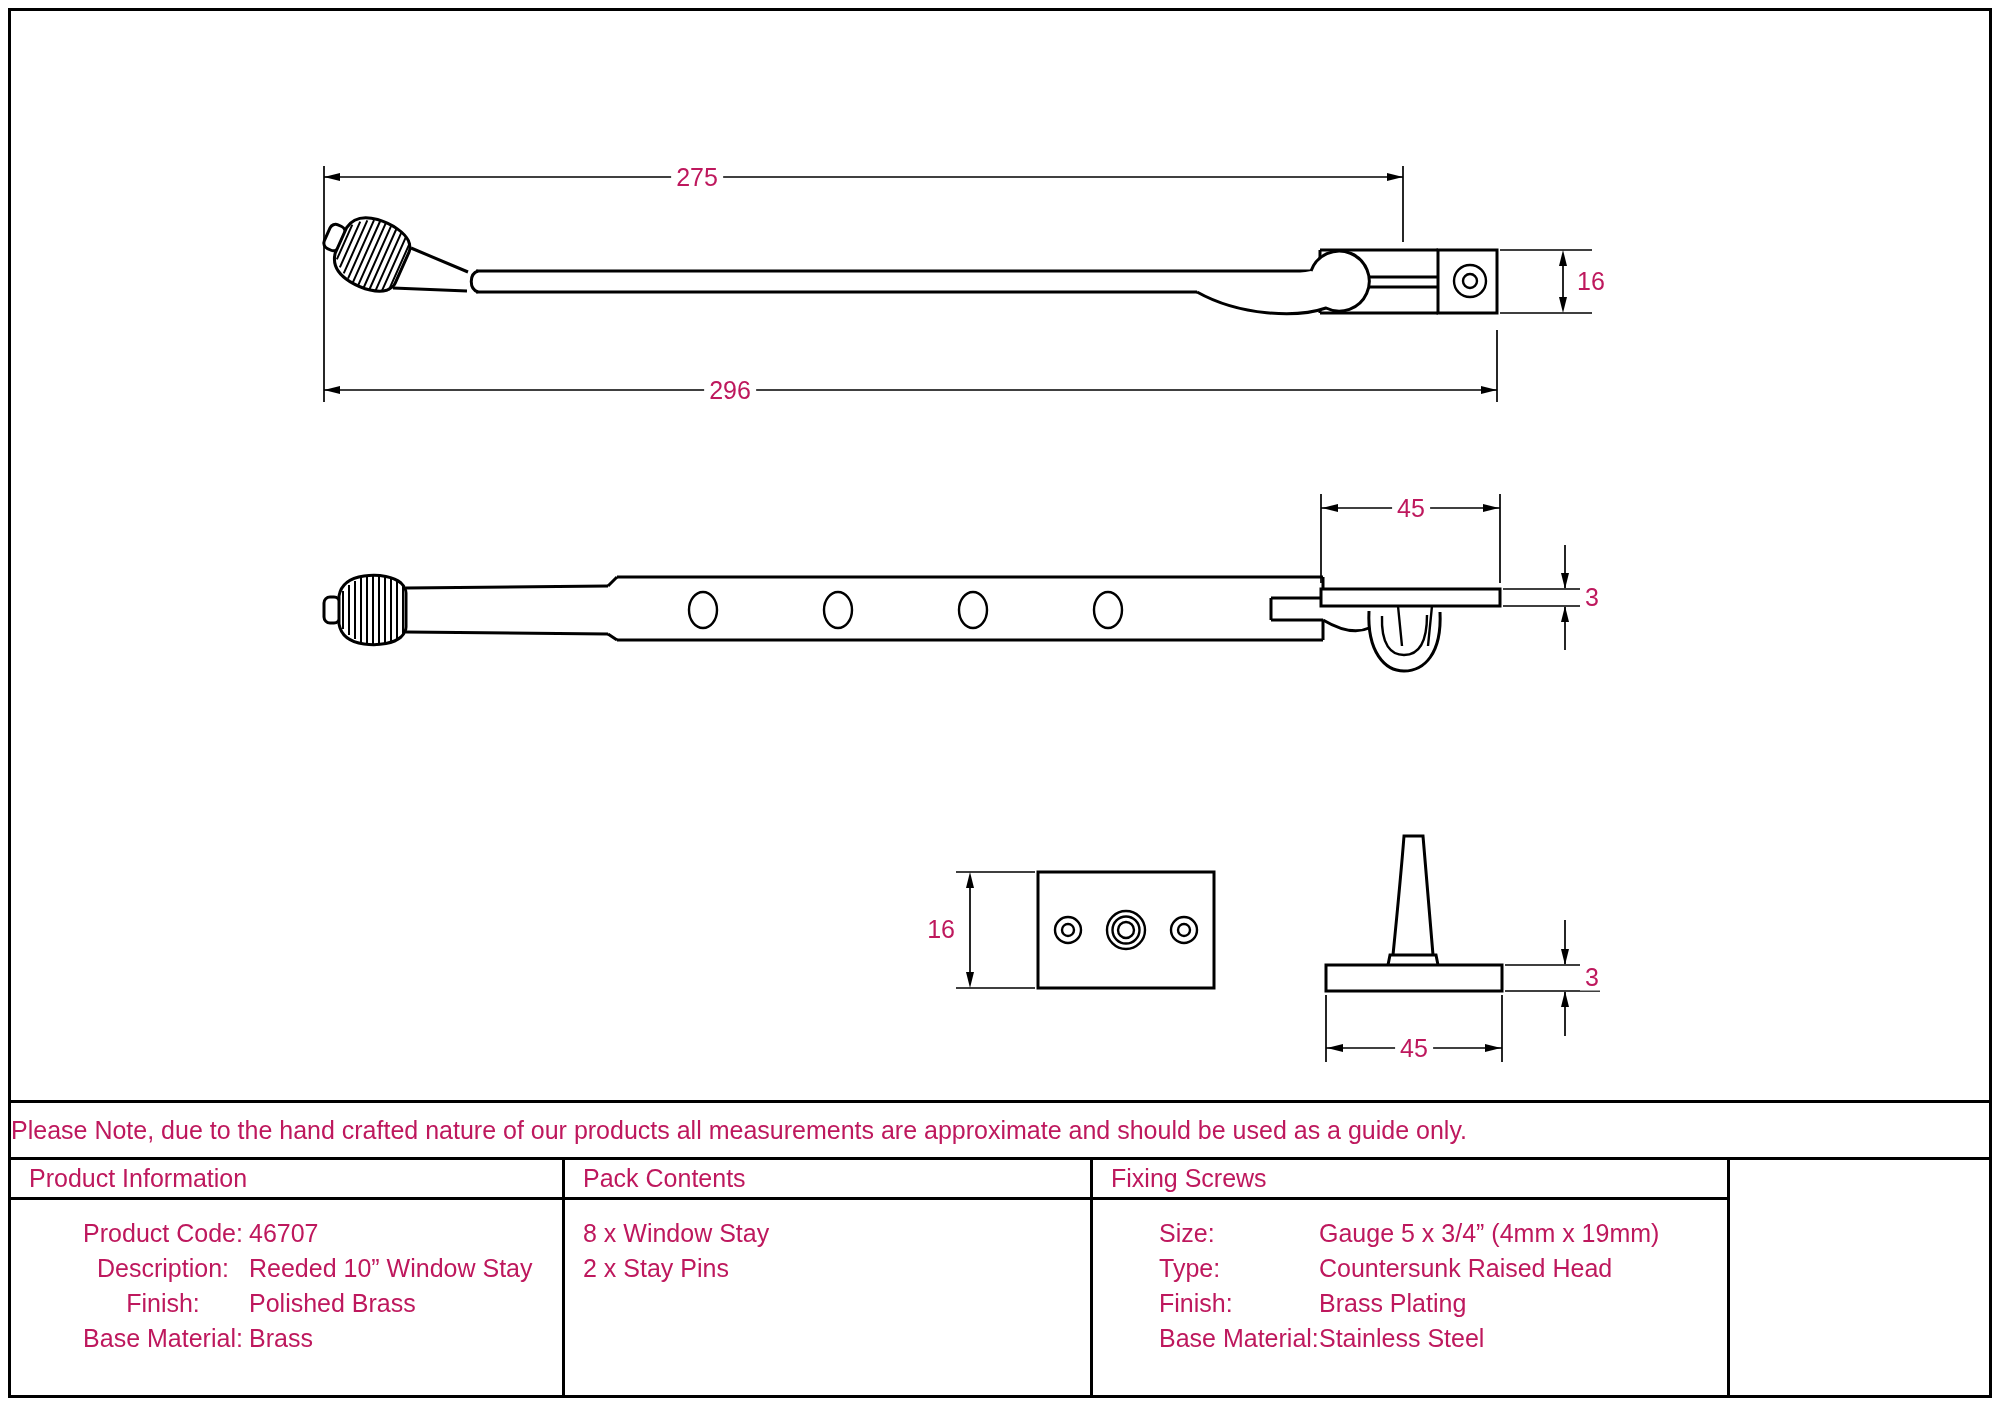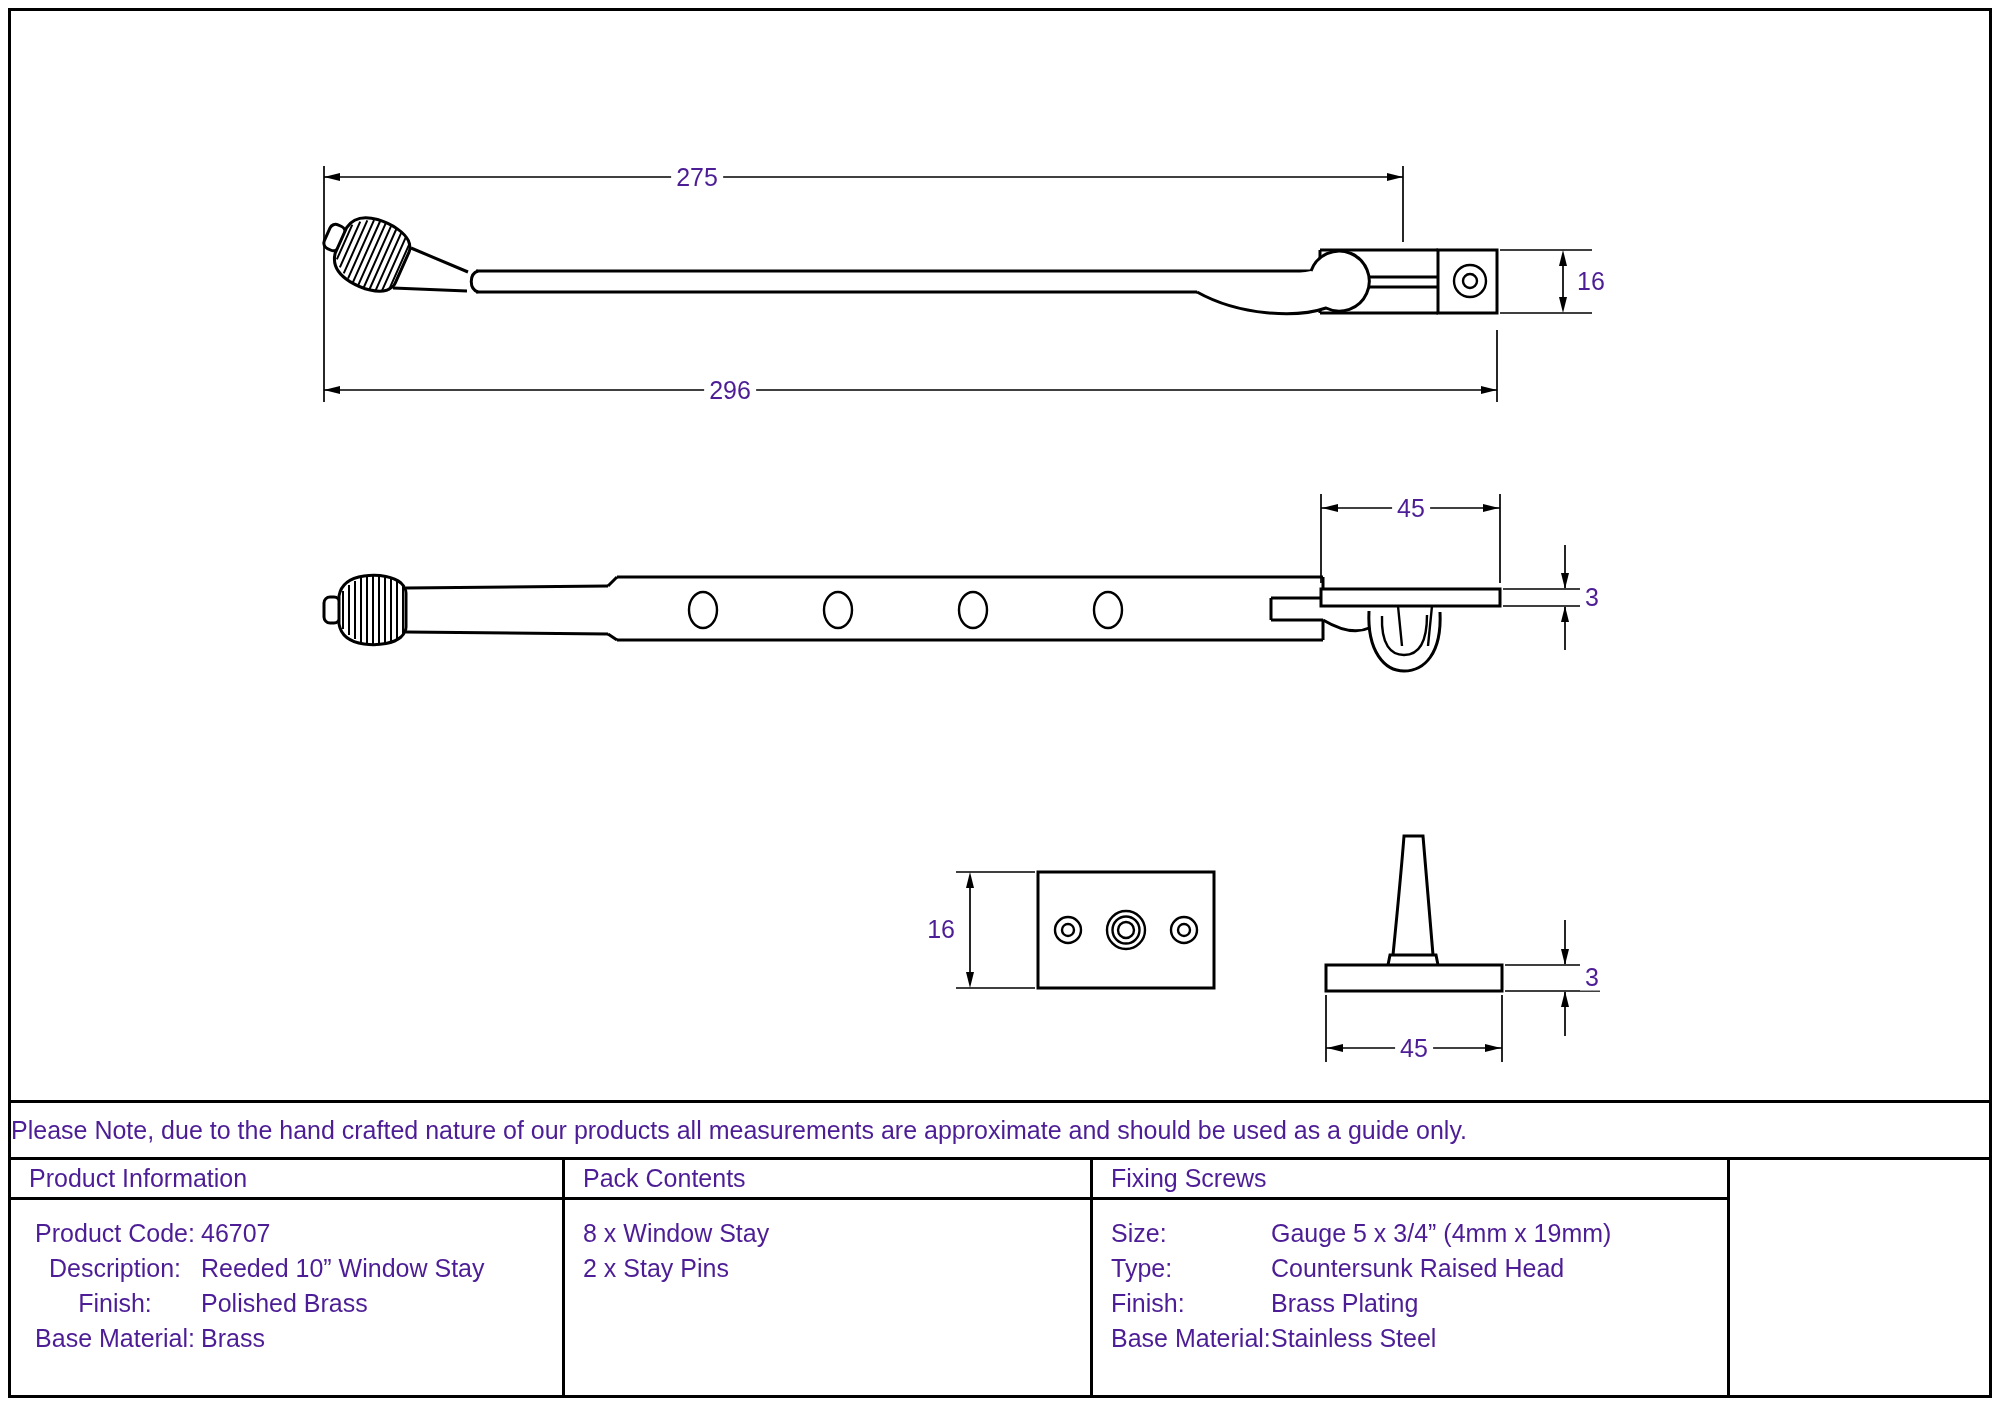--- a/index.html
+++ b/index.html
@@ -1,18 +1,18 @@
 <!DOCTYPE html>
 <html><head>
 <meta charset="utf-8">
 <style>
   html,body{margin:0;padding:0;background:#fff;}
   *{box-sizing:border-box;}
   .page{position:relative;width:2000px;height:1406px;background:#fff;
-        font-family:"Liberation Sans",sans-serif;color:#4c1d95;overflow:hidden;}
+        font-family:"Liberation Sans",sans-serif;color:#be185d;overflow:hidden;}
   .frame{position:absolute;left:8px;top:8px;width:1984px;height:1390px;border:3px solid #000;}
   .drawing-svg{position:absolute;left:0;top:0;width:2000px;height:1103px;}
   .dim{position:absolute;background:#fff;padding:0 5px;font-size:25px;line-height:27px;
        white-space:nowrap;z-index:5;}
   .dim.cc{transform:translate(-50%,-50%);}
   .dim.lc{transform:translate(0,-50%);}
   .dim.rc{transform:translate(-100%,-50%);}
   .note-row{position:absolute;left:8px;top:1100px;width:1984px;height:60px;
             border:3px solid #000;display:flex;align-items:center;
             font-size:25px;background:#fff;}
@@ -20,21 +20,21 @@
               border:3px solid #000;display:flex;background:#fff;}
   .col{height:100%;}
   .col.c1{width:554px;border-right:3px solid #000;text-align:center;}
   .col.c2{width:528px;border-right:3px solid #000;}
   .col.c3{width:637px;border-right:3px solid #000;}
   .col.c4{flex:1;position:relative;}
   .hd{height:40px;border-bottom:3px solid #000;display:flex;align-items:center;
       padding-left:18px;font-size:25px;}
   .bd{padding:16px 0 0 18px;font-size:25px;}
   .kv{display:flex;line-height:35px;}
-  .kv .k{width:172px;flex:0 0 auto;}
+  .kv .k{width:172px;flex:0 0 auto;margin-left:48px;}
   .c3 .kv .k{width:160px;}
   .li{line-height:35px;}
   .logo-svg{position:absolute;left:50%;top:50%;transform:translate(-50%,-50%);}
   svg .ln{fill:none;stroke:#000;}
   svg .s3{stroke-width:3px;}
   svg .s25{stroke-width:2.4px;}
   svg .s15{stroke-width:1.7px;}
   svg .fw{fill:#fff;}
   svg .fb{fill:#000;stroke:none;}
 </style>

